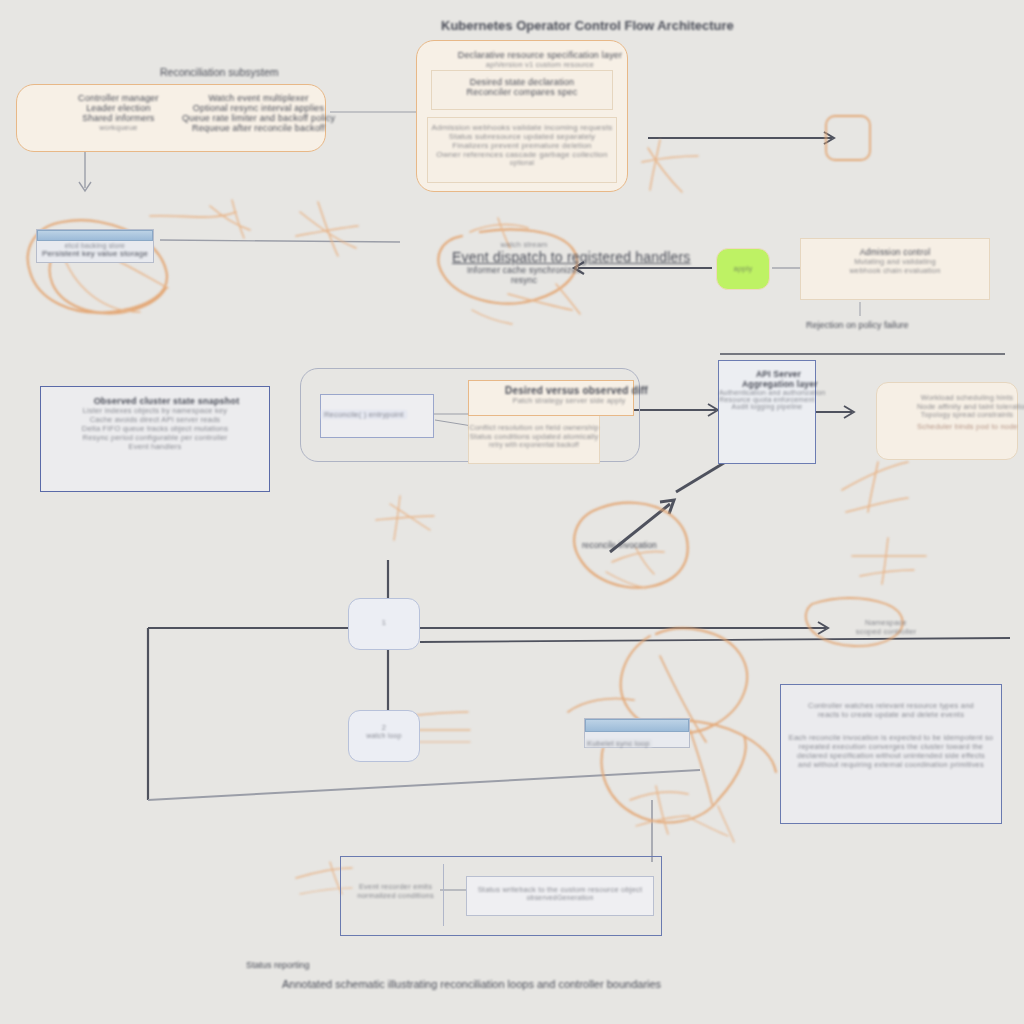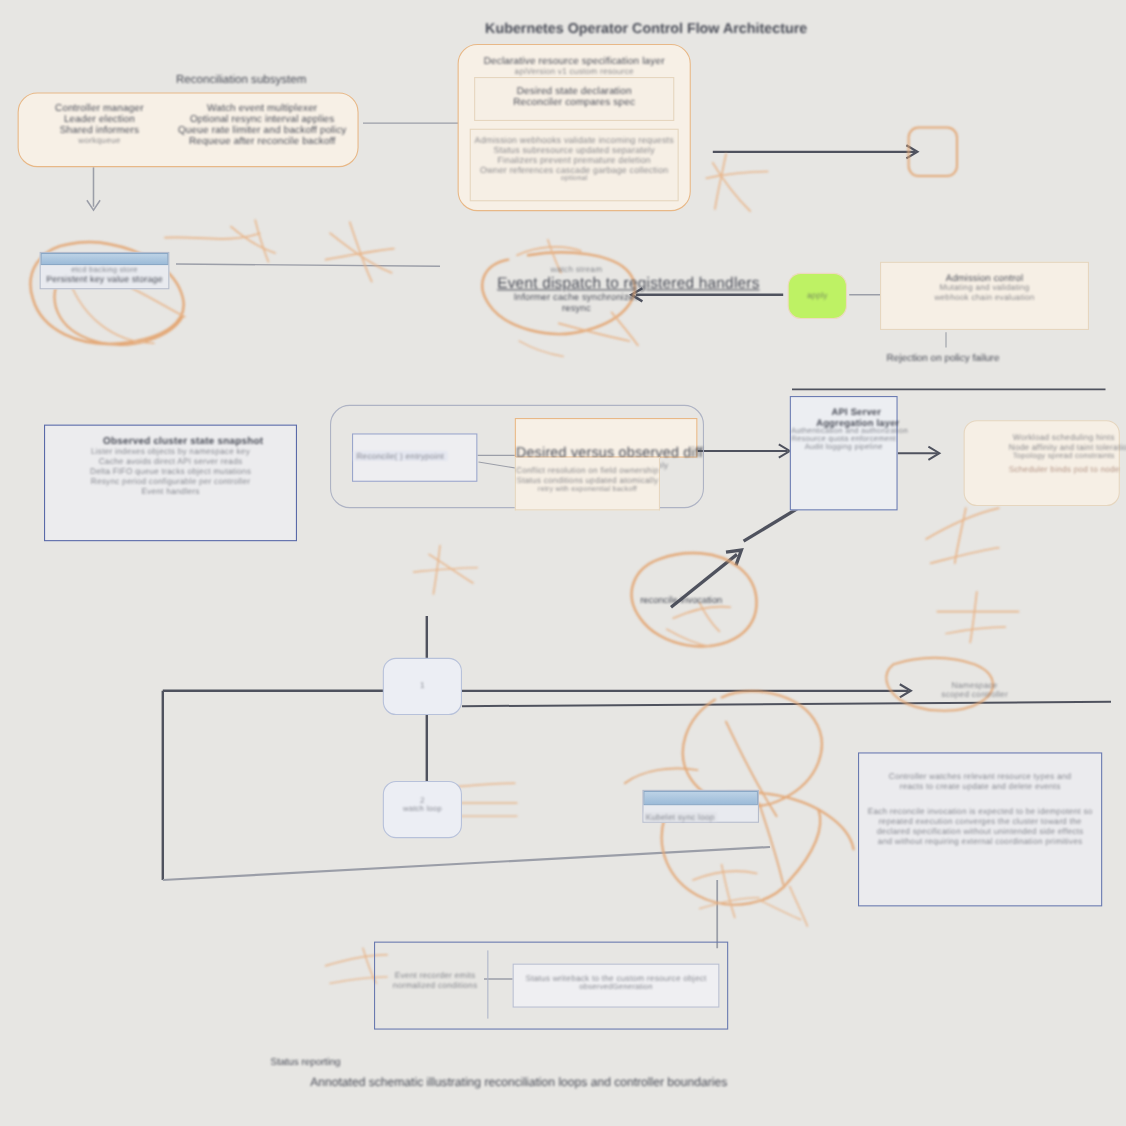--- a/index.html
+++ b/index.html
@@ -21,21 +21,21 @@
     white-space:nowrap;
     text-align:center;
   }
   .ttl{font-weight:700;margin-left:23px;}
   .sm{font-size:9px;}
   .xs{font-size:7.5px;opacity:.62;}
 
   .node{position:absolute;box-sizing:border-box;}
 
   
-  .beige{background:#f7f0e6;border:1px solid #e8b887;}
+  .beige{background:#f7f0e6;border:1px solid #e8b887;padding-left:36px;}
   .beige-soft{background:#bef264;border:1px solid #edd9c2;}
   .beige-plain{background:#f6efe5;border:1px solid #e6d6bf;}
 
   
   .blue{background:#ececee;border:1.6px solid #5a6aa8;}
   .blue-l{background:#eeeef1;border:1px solid #9aa6cb;}
 
   .rounded{border-radius:12px;}
   .rounded-lg{border-radius:18px;}
 
@@ -238,21 +238,21 @@
     <div class="tx xs">Delta FIFO queue tracks object mutations</div>
     <div class="tx xs">Resync period configurable per controller</div>
     <div class="tx xs">Event handlers</div>
   </div>
 
   <div class="node rounded-lg" style="left:300px;top:368px;width:340px;height:94px;border:1px solid #aeb3c4;background:transparent;"></div>
   <div class="node blue-l" style="left:320px;top:394px;width:114px;height:44px;">
     <div class="tx xs" style="margin-top:15px;background:#dfe3f0;display:inline-block;padding:0 3px;">Reconcile( ) entrypoint</div>
   </div>
   <div class="node beige" style="left:468px;top:380px;width:166px;height:36px;">
-    <div class="tx sm" style="margin-top:22px;font-size:13px;">Desired versus observed diff</div>
+    <div class="tx sm" style="margin-top:4px;font-size:10px;font-weight:bold;">Desired versus observed diff</div>
     <div class="tx xs">Patch strategy server side apply</div>
   </div>
   <div class="node beige-plain" style="left:468px;top:416px;width:132px;height:48px;border-top:none;">
     <div class="tx xs" style="margin-top:7px;">Conflict resolution on field ownership</div>
     <div class="tx xs">Status conditions updated atomically</div>
     <div class="tx xs" style="font-size:6.5px;">retry with exponential backoff</div>
   </div>
 
   <div class="node" style="left:718px;top:360px;width:98px;height:104px;background:#eceef2;border:1.6px solid #6c7cb2;">
     <div class="tx sm ttl" style="margin-top:8px;font-size:8.5px;">API Server</div>

